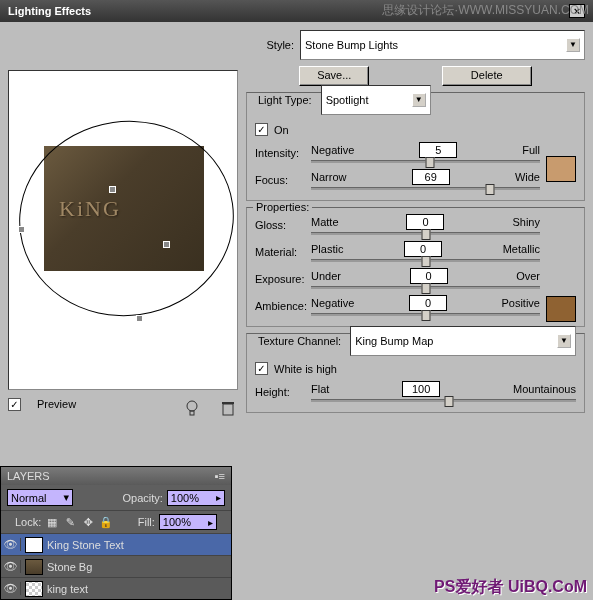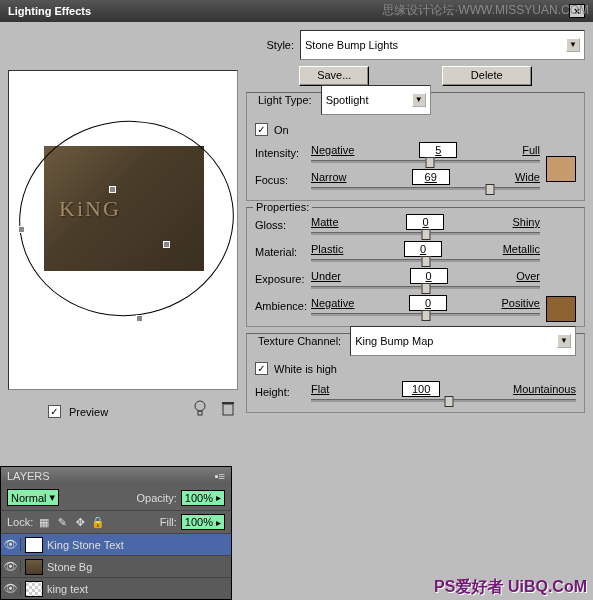--- a/index.html
+++ b/index.html
@@ -6,53 +6,53 @@
 body { background: #bdbdbd; width: 593px; height: 600px; position: relative; overflow: hidden; }
 .titlebar { background: linear-gradient(#555,#333); color: #fff; padding: 4px 8px; font-weight: bold; display: flex; justify-content: space-between; align-items: center; height: 22px; }
 .close-x { width: 16px; height: 14px; background: #ccc; border: 1px solid #000; text-align: center; line-height: 12px; cursor: pointer; color:#000; }
 .dialog-body { display: flex; padding: 8px; gap: 8px; }
 .left-col { width: 230px; }
 .preview-box { width: 230px; height: 320px; background: #fff; border: 1px inset #888; margin-top: 40px; position: relative; }
 .preview-img { position: absolute; left: 35px; top: 75px; width: 160px; height: 125px; background: linear-gradient(135deg,#6b5a3f 0%,#4a3d2a 40%,#3a3020 100%); }
 .preview-text { position: absolute; left: 50px; top: 125px; color: #a08865; font-family: serif; font-size: 22px; letter-spacing: 2px; text-shadow: 1px 1px 2px #2a2015; }
 .ellipse { position: absolute; left: 10px; top: 50px; width: 215px; height: 195px; border: 1px solid #000; border-radius: 50%; transform: rotate(-8deg); pointer-events: none; }
 .handle { position: absolute; width: 7px; height: 7px; background: #888; border: 1px solid #fff; }
-.preview-row { display: flex; align-items: flex-end; gap: 8px; margin-top: 8px; margin-left: 40px; }
+.preview-row { display: flex; align-items: flex-start; gap: 16px; margin-top: 8px; }
 .checkbox { width: 13px; height: 13px; background: #fff; border: 1px solid #555; display: inline-flex; align-items: center; justify-content: center; }
 .checkbox.checked::after { content: "✓"; font-size: 10px; color: #000; }
 .icon-bulb, .icon-trash { width: 20px; height: 20px; display: inline-block; }
 .right-col { flex: 1; display: flex; gap: 6px; }
 .controls { flex: 1; }
 .btn-col { width: 74px; display: flex; flex-direction: column; gap: 4px; }
 .btn { background: #d4d0c8; border: 1px solid #000; border-top-color:#fff; border-left-color:#fff; padding: 2px 6px; text-align: center; cursor: pointer; height: 20px; box-shadow: inset -1px -1px #888; }
 .row { display: flex; align-items: center; gap: 6px; margin-bottom: 6px; }
 .label { width: 48px; text-align: right; }
 .select { flex: 1; background: #fff; border: 1px inset #888; padding: 1px 4px; display: flex; justify-content: space-between; align-items: center; height: 30px; }
 .select-arrow { width: 14px; height: 14px; background: #d4d0c8; border: 1px outset #fff; text-align: center; line-height: 12px; font-size: 8px; }
 .fieldset { border: 1px solid #888; border-top-color:#666; padding: 6px 8px 4px; margin-bottom: 6px; margin-top: 4px; position: relative; }
 .legend { position: absolute; top: -7px; left: 6px; background: #bdbdbd; padding: 0 3px; }
 .slider-row { display: flex; align-items: center; gap: 4px; margin-bottom: 6px; }
 .slider-label { width: 52px; }
-.slider-area { flex: 1; text-decoration: underline; }
+.slider-area { flex: 1; }
 .slider-top { display: flex; justify-content: space-between; align-items: center; font-size: 10px; }
 .num-box { width: 38px; height: 16px; background: #fff; border: 1px solid #000; text-align: center; line-height: 14px; }
 .track { height: 3px; background: #999; border-top: 1px solid #666; position: relative; margin-top: 2px; }
 .thumb { position: absolute; top: -4px; width: 9px; height: 11px; background: #d4d0c8; border: 1px solid #333; transform: translateX(-50%); }
 .swatch { width: 30px; height: 26px; border: 1px solid #000; }
 .layers-panel { position: absolute; left: 0; bottom: 0; width: 232px; background: #6a6a6a; border: 1px solid #000; }
 .layers-hdr { background: linear-gradient(#7a7a7a,#5a5a5a); color: #ddd; padding: 3px 6px; font-size: 10px; display:flex; justify-content:space-between; }
 .layers-ctrl { background: #5f5f5f; padding: 4px 6px; display: flex; align-items: center; gap: 4px; color: #ddd; }
-.mini-select { background: #86efac; border: 1px solid #000; padding: 1px 3px; display: inline-flex; align-items: center; gap: 3px; font-size:10px; color:#000;text-align:center; }
+.mini-select { background: #c4b5fd; border: 1px solid #000; padding: 1px 3px; display: inline-flex; align-items: center; gap: 17px; font-size:10px; color:#000;text-align:center; }
 .layer-row { display: flex; align-items: center; background: #5a5a5a; border-top: 1px solid #444; height: 22px; color: #ddd; }
 .layer-row.sel { background: #4a68a8; }
 .eye { width: 20px; text-align: center; border-right: 1px solid #444; }
 .thumb-sq { width: 18px; height: 16px; background: #fff; border: 1px solid #000; margin: 0 4px; }
 .watermark { position: absolute; right: 6px; bottom: 2px; color: #701a75; font-size: 16px; font-weight: bold; text-shadow: 1px 1px #fff; }
 .top-watermark { position: absolute; right: 4px; top: 2px; color: #888; font-size: 12px; }
-.lock-row { background:#5f5f5f; padding:3px 6px; display:flex; align-items:center; gap:4px; color:#ddd; font-size:10px; border-top:1px solid #444;}
+.lock-row { background:#5f5f5f; padding:3px 14px; display:flex; align-items:center; gap:4px; color:#ddd; font-size:10px; border-top:1px solid #444;}
 .small-icon { width:14px; height:14px; display:inline-block; text-align:center; line-height:14px; }
 </style>
 </head>
 <body>
 
 <div class="top-watermark">思缘设计论坛·WWW.MISSYUAN.COM</div>
 
 <div class="titlebar">
   <span>Lighting Effects</span>
   <span class="close-x">×</span>

